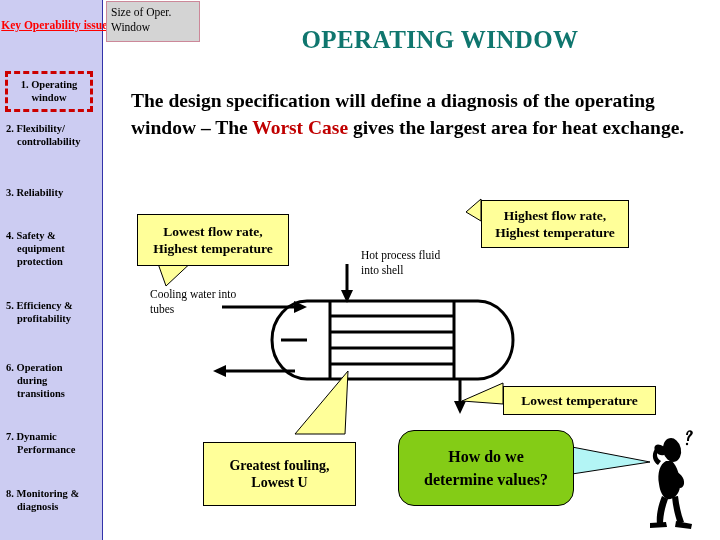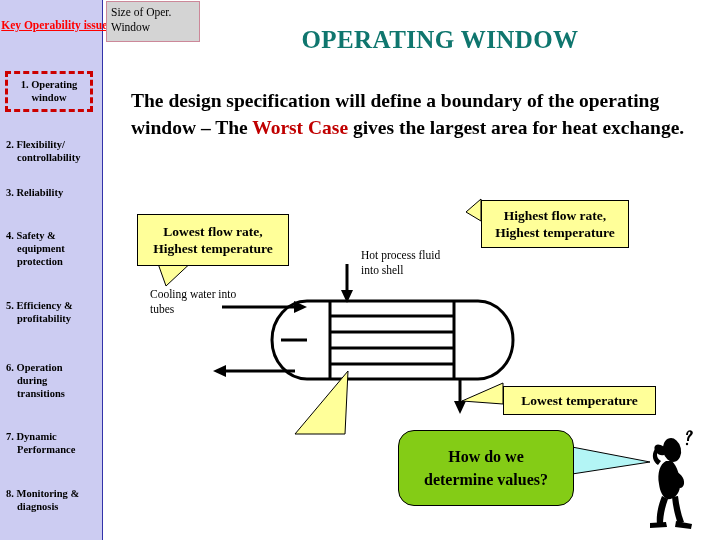--- a/index.html
+++ b/index.html
@@ -187,21 +187,21 @@
   <div id="sidebar">
     <div id="sidebar-title">
       <span>Key Operability issues</span>
     </div>
 
     <div class="side-item" id="side-item-1" style="top:71px;">
       <span class="num-line">1. Operating</span>
       <span class="ind">window</span>
     </div>
 
-    <div class="side-item" style="top:138px;">
+    <div class="side-item" style="top:122px;">
       <span class="num-line">2. Flexibility/</span>
       <span class="ind">controllability</span>
     </div>
 
     <div class="side-item" style="top:186px;">
       <span class="num-line">3. Reliability</span>
     </div>
 
     <div class="side-item" style="top:229px;">
       <span class="num-line">4. Safety &amp;</span>
@@ -232,21 +232,21 @@
   </div>
 
   <div id="size-badge">
     <div>Size of Oper.</div>
     <div>Window</div>
   </div>
 
   <div id="page-title">OPERATING WINDOW</div>
 
   <div id="body-text">
-    <span>The design specification will define a boundary of the operating window – The </span><span class="worst">Worst Case</span><span> gives the largest area for heat exchange.</span>
+    <span>The design specification will define a diagnosis of the operating window – The </span><span class="worst">Worst Case</span><span> gives the largest area for heat exchange.</span>
   </div>
 
   <svg class="overlay" id="svg-diagram" viewBox="0 0 720 540">
     <g stroke="#000000" fill="none" stroke-width="3">
 
       <path d="M 307 301 L 478 301 A 35 39 0 0 1 478 379 L 307 379 A 35 39 0 0 1 307 301 Z"></path>
 
       <line x1="330" y1="301" x2="330" y2="379"></line>
 
       <line x1="454" y1="301" x2="454" y2="379"></line>
@@ -301,20 +301,26 @@
       <span>Highest temperature</span>
     </div>
   </div>
 
   <div class="callout" id="callout-lowtemp">
     <div>
       <span>Lowest temperature</span>
     </div>
   </div>
 
+  <div class="callout" id="callout-fouling">
+    <div>
+      <span>Greatest fouling,</span><br>
+      <span>Lowest U</span>
+    </div>
+  </div>
 
   <div class="plain-label" id="label-cooling">
     <span>Cooling water into</span><br>
     <span>tubes</span>
   </div>
 
   <div class="plain-label" id="label-hot">
     <span>Hot process fluid</span><br>
     <span>into shell</span>
   </div>

